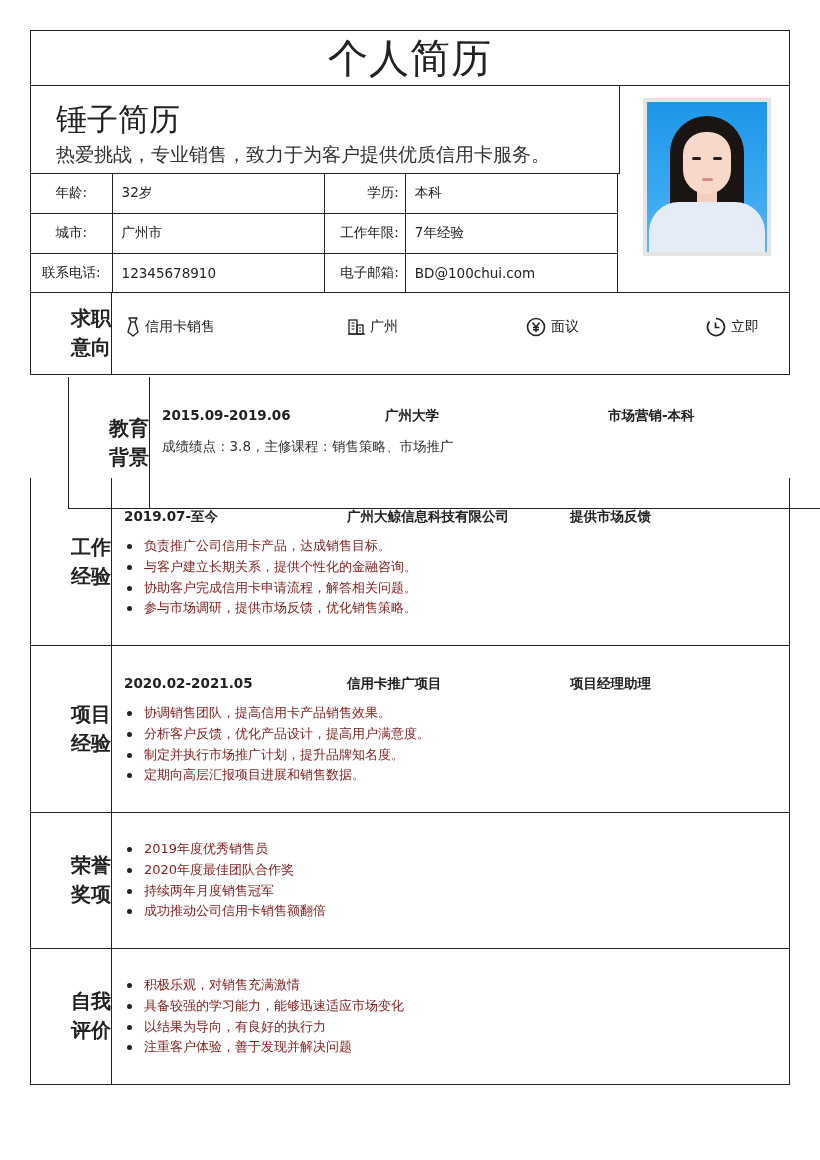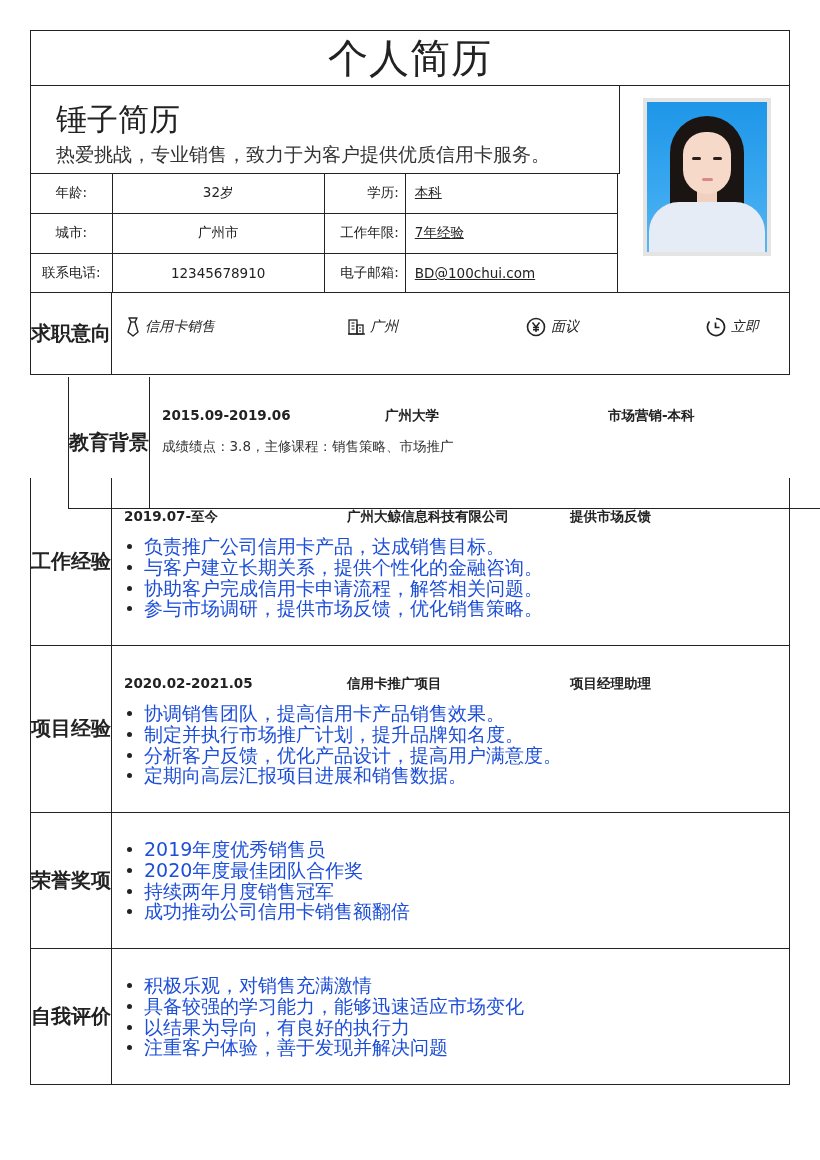--- a/index.html
+++ b/index.html
@@ -13,46 +13,46 @@
     .head-box { position: absolute; left: 0; top: 55px; width: 760px; height: 208px; border-left: 1px solid #222; border-right: 1px solid #222; border-bottom: 1px solid #222; }
     .intro { position: absolute; left: 0; top: 0; width: 589px; height: 89px; border-right: 1px solid #222; border-bottom: 1px solid #222; }
     .intro .name { position: absolute; left: 25px; top: 14px; font-size: 31px; color: #222; }
     .intro .slogan { position: absolute; left: 25px; top: 57px; font-size: 19px; color: #333; }
 
     .info { position: absolute; left: 0; top: 88px; width: 587px; border-collapse: collapse; border-right: 1px solid #222; }
     .info td { height: 40px; font-size: 13.5px; color: #222; border-bottom: 1px solid #222; border-right: 1px solid #222; padding: 0 9px; white-space: nowrap; }
     .info tr:last-child td { border-bottom: none; }
     .info td:last-child { border-right: none; }
     .info .c1 { width: 81px; text-align: center; padding: 0; }
-    .info .c2 { width: 212px; text-align: center; }
+    .info .c2 { width: 212px; }
     .info .c3 { width: 81px; text-align: right; padding-right: 6px; }
-    .info .c4 { width: 212px; text-decoration: underline; }
+    .info .c4 { width: 212px; }
 
     .photo-frame { position: absolute; left: 612px; top: 13px; width: 128px; height: 158px; background: #e4e4e4; padding: 4px; }
     .photo { width: 120px; height: 150px; background: linear-gradient(180deg, #1e96e8 0%, #3aa8f0 60%, #5ab6f2 100%); position: relative; overflow: hidden; }
     .photo .hair { position: absolute; left: 23px; top: 14px; width: 74px; height: 130px; background: #1a1512; border-radius: 37px 37px 12px 12px; }
     .photo .face { position: absolute; left: 36px; top: 30px; width: 48px; height: 62px; background: #f6d9c9; border-radius: 24px 24px 26px 26px; }
     .photo .eye { position: absolute; top: 25px; width: 9px; height: 3px; background: #2b1e18; border-radius: 2px; }
     .photo .mouth { position: absolute; left: 19px; top: 46px; width: 11px; height: 3px; background: #d88a88; border-radius: 2px; }
     .photo .neck { position: absolute; left: 50px; top: 86px; width: 20px; height: 20px; background: #f1d0bf; }
     .photo .shirt { position: absolute; left: 2px; top: 100px; width: 116px; height: 60px; background: #e6ecf6; border-radius: 30px 30px 0 0; }
 
     .section { position: absolute; left: 0; width: 760px; border-left: 1px solid #222; border-right: 1px solid #222; border-bottom: 1px solid #222; }
-    .section .label { position: absolute; left: 0; top: 0; bottom: 0; width: 81px; border-right: 1px solid #222; display: flex; flex-direction: row; align-items: center; justify-content: center; }
+    .section .label { position: absolute; left: 0; top: 0; bottom: 0; width: 81px; border-right: 1px solid #222; display: flex; flex-direction: column; align-items: flex-end; justify-content: center; }
     .section .label span { font-size: 20px; font-weight: bold; color: #222; line-height: 29px; }
     .section .content { position: absolute; left: 81px; top: 0; right: 0; bottom: 0; }
 
     .intent-row { position: absolute; left: 0; right: 0; top: 0; bottom: 0; }
-    .intent-item { position: absolute; top: 0; bottom: 13px; display: flex; align-items: center; font-size: 14px; color: #222; font-style: italic; }
+    .intent-item { position: absolute; top: 0; bottom: 13px; display: flex; align-items: center; font-size: 14px; color: #222; }
     .intent-item svg { margin-right: 5px; }
 
     .meta { position: absolute; font-size: 13.5px; font-weight: bold; color: #222; white-space: nowrap; }
     .desc { position: absolute; left: 12px; font-size: 13.5px; color: #333; white-space: nowrap; }
     ul.bullets { position: absolute; left: 12px; list-style: none; }
-    ul.bullets li { font-size: 19px; color: #1d4ed8; height: 20.8px; line-height: 20.8px; white-space: nowrap; position: relative; padding-left: 20px; }
+    ul.bullets li { font-size: 13px; color: #7f1d1d; height: 20.8px; line-height: 20.8px; white-space: nowrap; position: relative; padding-left: 20px; }
     ul.bullets li::before { content: ""; position: absolute; left: 3px; top: 8px; width: 5px; height: 5px; border-radius: 50%; background: #222; }
   </style>
 </head>
 <body>
 
 <div class="resume">
 
   <div class="title-box">
     <span>个人简历</span>
   </div>
@@ -178,22 +178,22 @@
     <div class="label">
       <span>项目</span>
       <span>经验</span>
     </div>
     <div class="content">
       <div class="meta" style="left:12px;top:30px">2020.02-2021.05</div>
       <div class="meta" style="left:235px;top:30px">信用卡推广项目</div>
       <div class="meta" style="left:458px;top:30px">项目经理助理</div>
       <ul class="bullets" style="top:58px">
         <li>协调销售团队，提高信用卡产品销售效果。</li>
+        <li>分析客户反馈，优化产品设计，提高用户满意度。</li>
         <li>制定并执行市场推广计划，提升品牌知名度。</li>
-        <li>分析客户反馈，优化产品设计，提高用户满意度。</li>
         <li>定期向高层汇报项目进展和销售数据。</li>
       </ul>
     </div>
   </div>
 
   <div class="section" style="top:782px;height:137px;">
     <div class="label">
       <span>荣誉</span>
       <span>奖项</span>
     </div>

